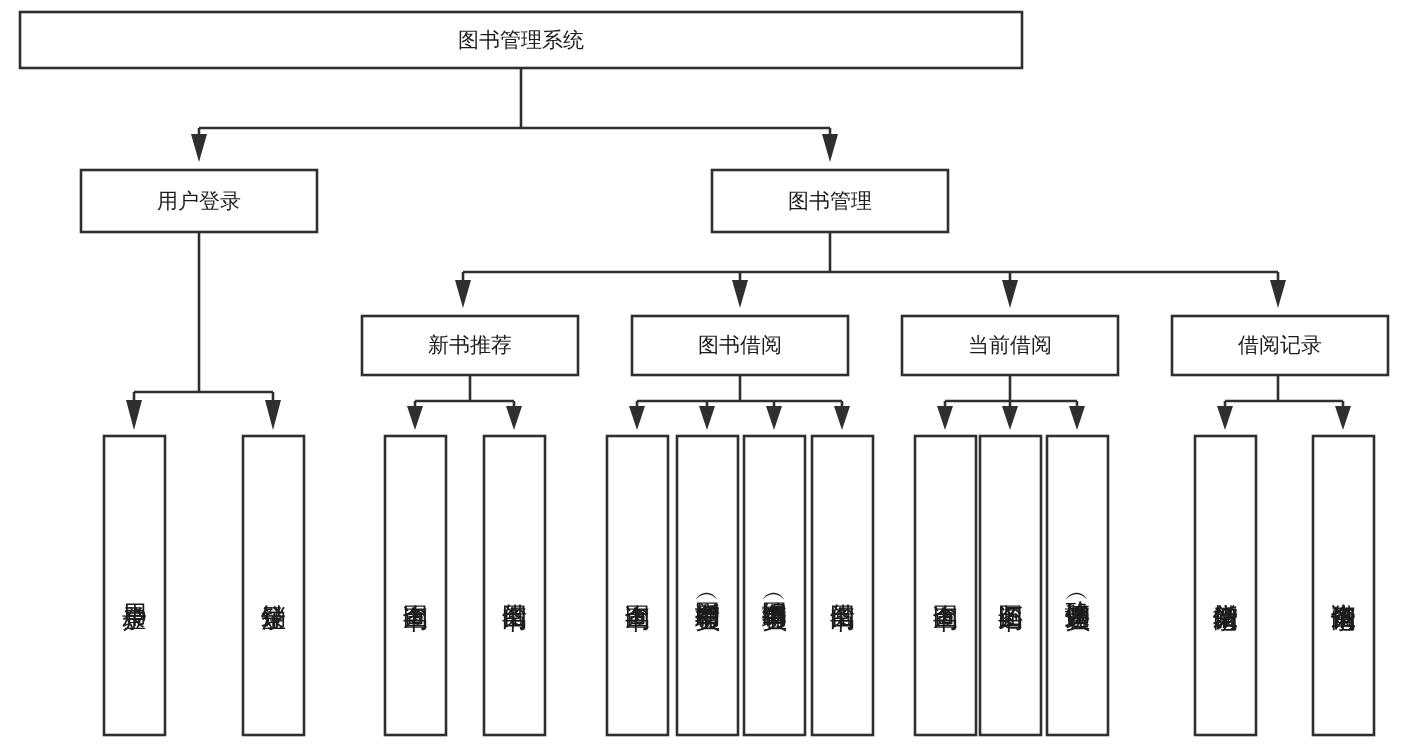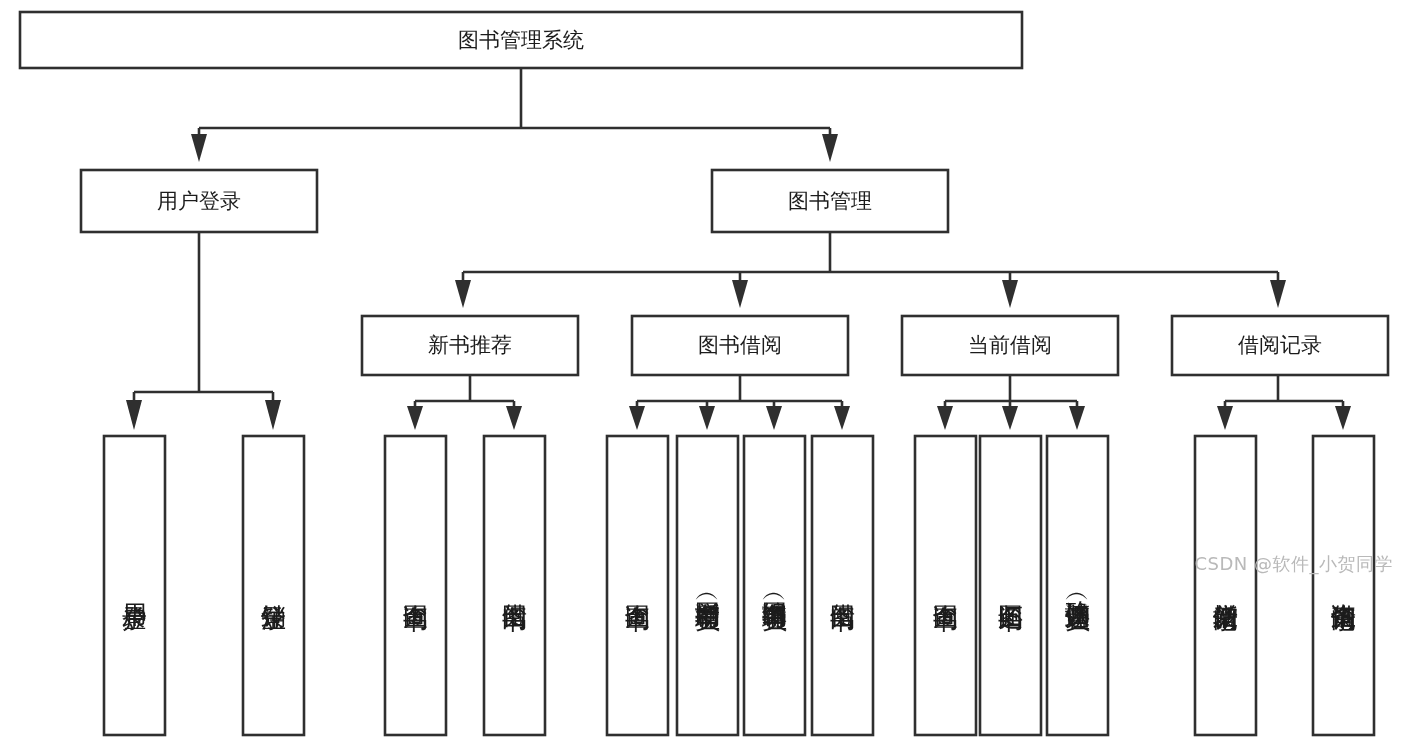--- a/index.html
+++ b/index.html
@@ -240,15 +240,14 @@
   <div class="v-label-wrap" style="left:1047px; top:436px; width:61px; height:299px;">
     <span class="v-label">确认归还（管理员）</span>
   </div>
   <div class="v-label-wrap" style="left:1195px; top:436px; width:61px; height:299px;">
     <span class="v-label">新增借阅记录</span>
   </div>
   <div class="v-label-wrap" style="left:1313px; top:436px; width:61px; height:299px;">
     <span class="v-label">查询借阅记录</span>
   </div>
 
-  <div class="watermark">CSDN @软件_小贺同学</div>
 
 </div>
 
 </body></html>

